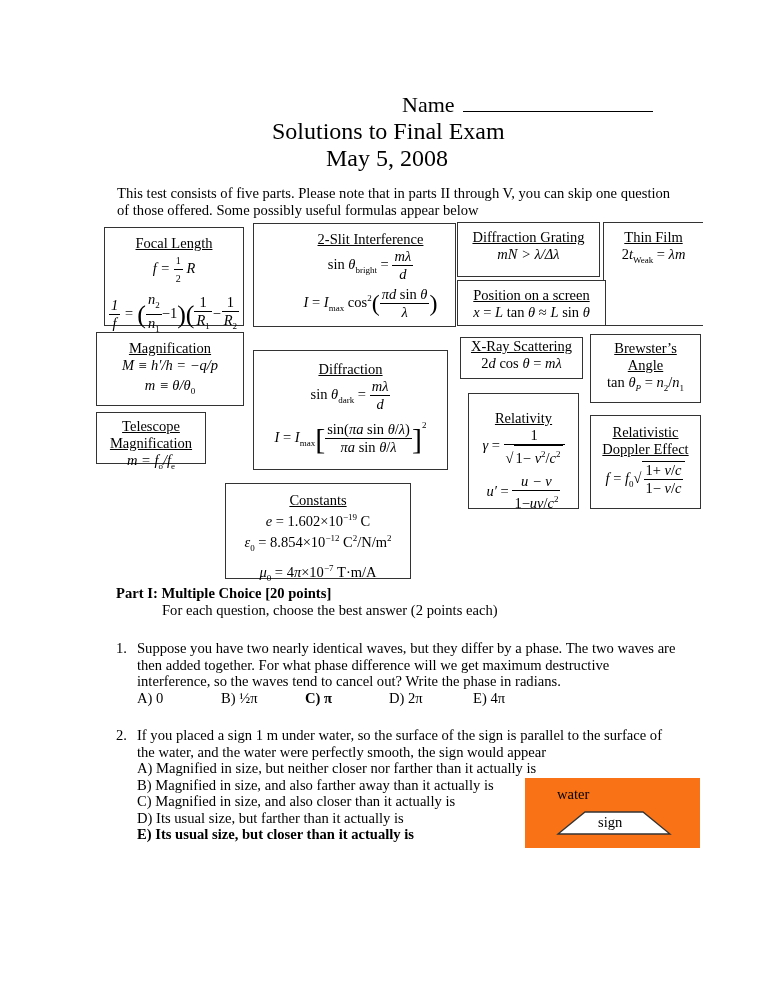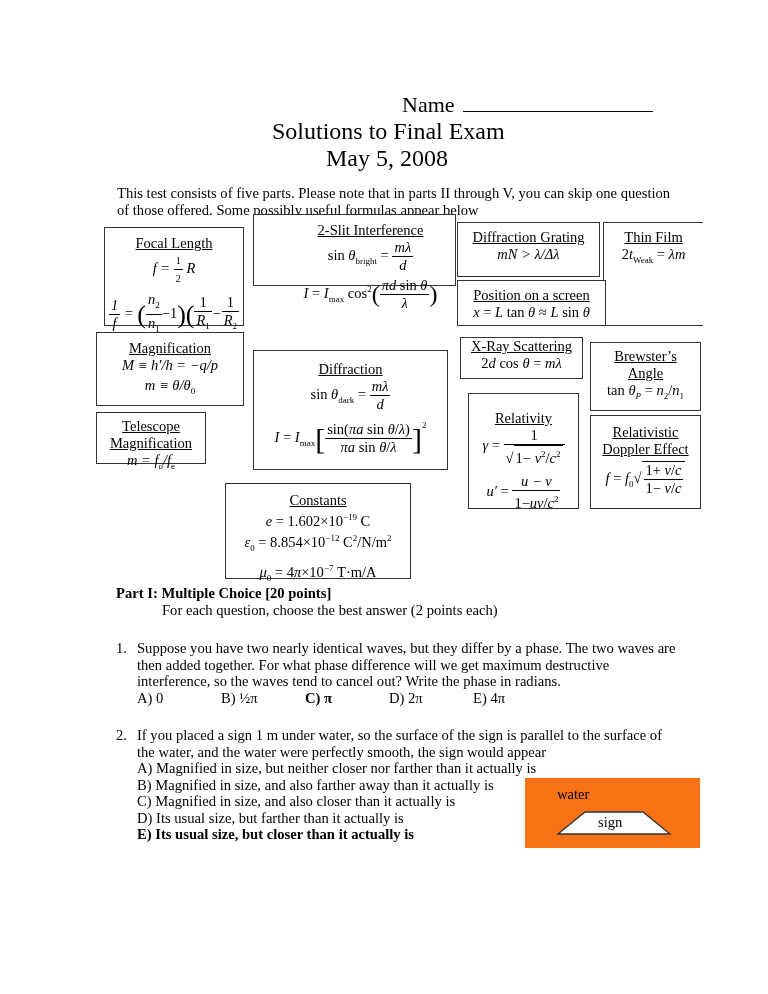--- a/index.html
+++ b/index.html
@@ -43,21 +43,21 @@
 <div class="abs intro">This test consists of five parts.  Please note that in parts II through V, you can skip one question of those offered.   Some possibly useful formulas appear below</div>
 
 <div class="box" style="left:104px; top:227px; width:140px; height:99px;">
   <div class="hd" style="margin-top:7px;">Focal Length</div>
   <div class="m">f = <span class="frac" style="font-size:10px;font-style:normal;"><span class="num">1</span><span>2</span></span> R</div>
   <div class="m" style="margin-top:4px;">
     <span class="frac"><span class="num">1</span><span>f</span></span> = <span style="font-style:normal;font-size:26px;vertical-align:middle;">(</span><span class="frac"><span class="num">n<sub>2</sub></span><span>n<sub>1</sub></span></span><span style="font-style:normal;">−1</span><span style="font-style:normal;font-size:26px;vertical-align:middle;">)(</span><span class="frac" style="font-style:normal;"><span class="num">1</span><span class="m">R<sub>1</sub></span></span>−<span class="frac" style="font-style:normal;"><span class="num">1</span><span class="m">R<sub>2</sub></span></span><span style="font-style:normal;font-size:26px;vertical-align:middle;">)</span>
   </div>
 </div>
 
-<div class="box" style="left:253px; top:214px; width:203px; height:72px;padding-left:32px;">
+<div class="box" style="left:253px; top:223px; width:203px; height:104px;padding-left:32px;">
   <div class="hd" style="margin-top:7px;">2-Slit Interference</div>
   <div>sin <span class="m">θ</span><sub>bright</sub> = <span class="frac m"><span class="num">mλ</span><span>d</span></span></div>
   <div style="margin-top:3px;"><span class="m">I</span> = <span class="m">I</span><sub>max</sub> cos<sup>2</sup><span style="font-size:24px;vertical-align:middle;">(</span><span class="frac"><span class="num"><span class="m">πd</span> sin <span class="m">θ</span></span><span class="m">λ</span></span><span style="font-size:24px;vertical-align:middle;">)</span></div>
 </div>
 
 <div class="box" style="left:457px; top:222px; width:143px; height:55px;">
   <div class="hd" style="margin-top:6px;">Diffraction Grating</div>
   <div class="m">mN &gt; λ/Δλ</div>
 </div>
 
@@ -93,21 +93,21 @@
   <div class="hd" style="">X-Ray Scattering</div>
   <div>2<span class="m">d</span> cos <span class="m">θ</span> = <span class="m">mλ</span></div>
 </div>
 
 <div class="box" style="left:468px; top:393px; width:111px; height:116px;">
   <div class="hd" style="margin-top:16px;">Relativity</div>
   <div><span class="m">γ</span> = <span class="frac"><span class="num">1</span><span>√<span class="sqrt">1− <span class="m">v</span><sup>2</sup>/<span class="m">c</span><sup>2</sup></span></span></span></div>
   <div style="margin-top:6px;"><span class="m">u′</span> = <span class="frac"><span class="num m">u − v</span><span>1−<span class="m">uv</span>/<span class="m">c</span><sup>2</sup></span></span></div>
 </div>
 
-<div class="box" style="left:590px; top:342px; width:111px; height:69px;">
+<div class="box" style="left:590px; top:334px; width:111px; height:69px;">
   <div class="hd" style="margin-top:5px;">Brewster’s</div>
   <div class="hd">Angle</div>
   <div>tan <span class="m">θ</span><sub class="m">P</sub> = <span class="m">n</span><sub>2</sub>/<span class="m">n</span><sub>1</sub></div>
 </div>
 
 <div class="box" style="left:590px; top:415px; width:111px; height:94px;">
   <div class="hd" style="margin-top:8px;">Relativistic</div>
   <div class="hd">Doppler Effect</div>
   <div style="margin-top:3px;"><span class="m">f</span> = <span class="m">f</span><sub>0</sub>√<span class="sqrt"><span class="frac"><span class="num">1+ <span class="m">v</span>/<span class="m">c</span></span><span>1− <span class="m">v</span>/<span class="m">c</span></span></span></span></div>
 </div>

